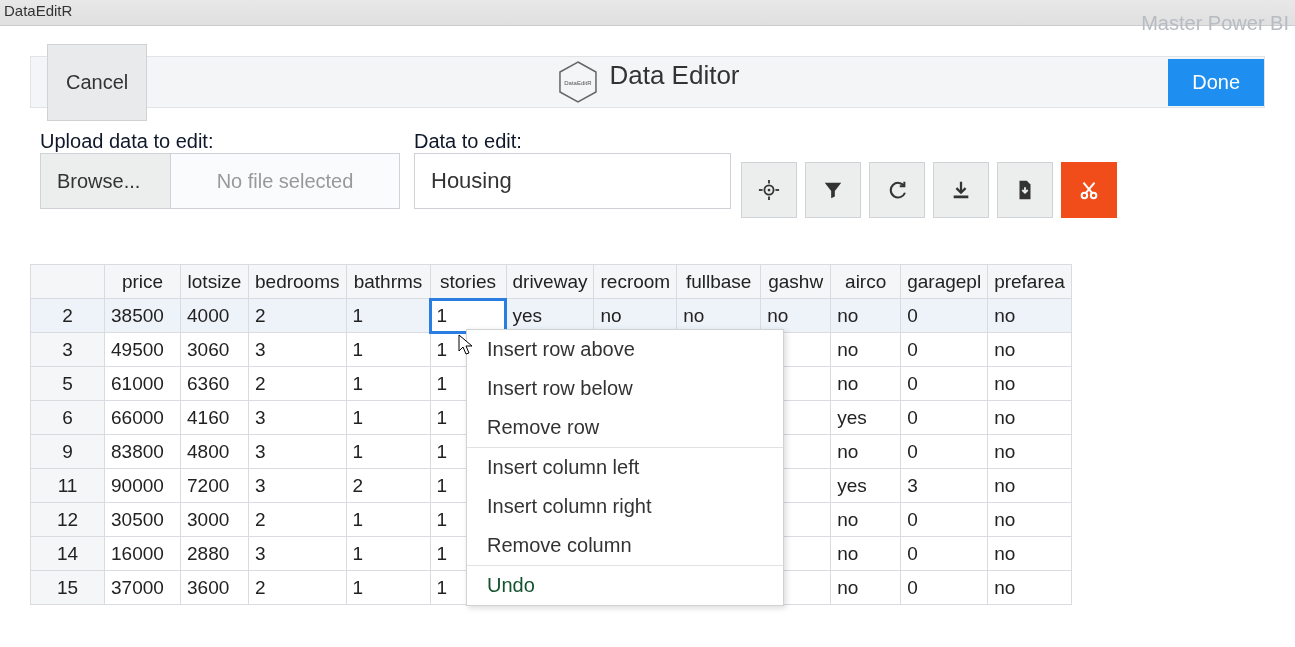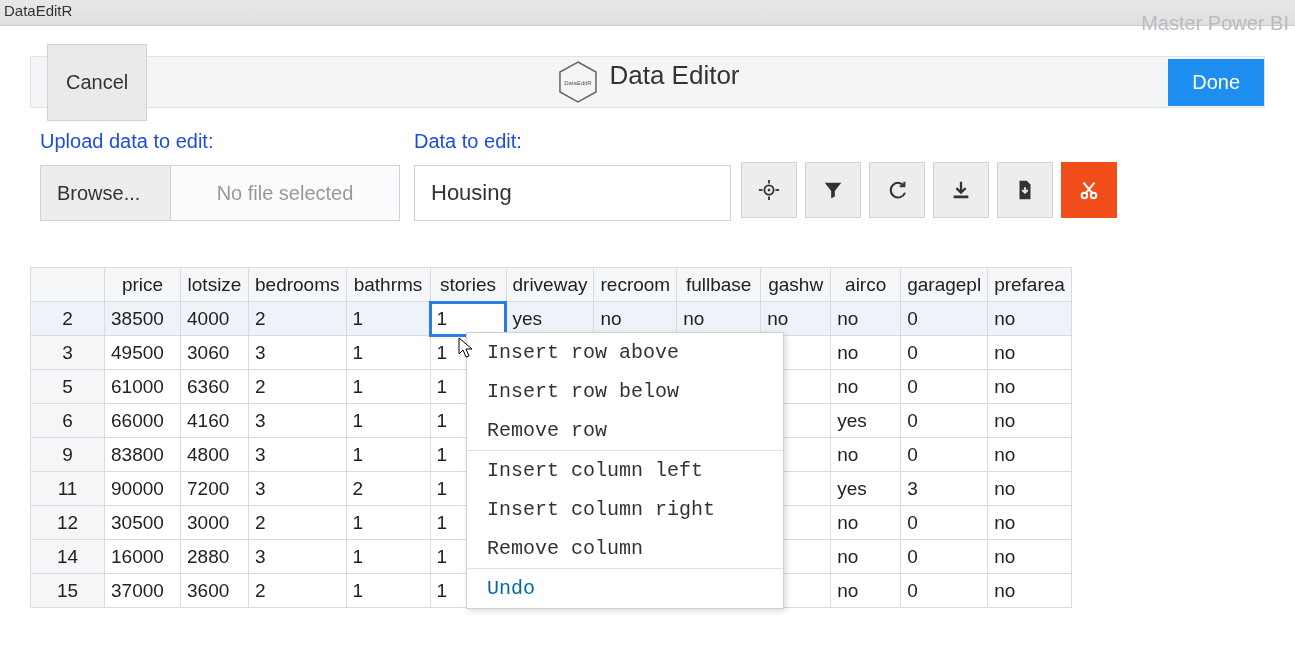--- a/index.html
+++ b/index.html
@@ -8,43 +8,43 @@
     .top-tab-bar .tab { position: absolute; left: 4px; top: 2px; font-size: 15px; color: #333; }
     .watermark { position: absolute; right: 6px; top: 12px; font-size: 20px; color: #b6bcc2; font-weight: 400; }
     .toolbar { margin: 30px 30px 0 30px; height: 52px; position: relative; display: flex; align-items: center; background: #f4f5f6; border: 1px solid #e1e3e6; }
     .btn-cancel { margin-left: 16px; padding: 26px 18px; font-size: 20px; color: #333; background: #e9eaeb; border: 1px solid #d0d3d6; cursor: pointer; }
     .editor-title { position: absolute; left: 50%; transform: translateX(-50%); display: flex; align-items: flex-start; gap: 10px; }
     .hex-icon { width: 44px; height: 44px; }
     .editor-title span.title-text { font-size: 26px; color: #333; }
     .btn-done { margin-left: auto; margin-right: 0; padding: 12px 24px; font-size: 20px; color: #fff; background: #1f8ef1; border: none; cursor: pointer; }
     .controls { margin: 22px 30px 0 30px; display: flex; align-items: flex-start; gap: 0; }
     .control-block { display: flex; flex-direction: column; }
-    .control-label { font-size: 20px; color: #1d4ed8; margin-bottom: 12px; }
+    .control-label { font-size: 20px; color: #0f172a; }
     .file-picker { display: flex; width: 360px; height: 56px; border: 1px solid #cfd2d6; background: #fafbfc; }
     .file-picker button { width: 130px; font-size: 20px; background: #eceded; border: none; border-right: 1px solid #cfd2d6; color: #333; cursor: pointer; text-align: left; padding-left: 16px; }
     .file-picker .no-file { flex: 1; display: flex; align-items: center; justify-content: center; font-size: 20px; color: #999; }
     .dataset-input { width: 317px; height: 56px; border: 1px solid #cfd2d6; background: #fff; font-size: 22px; color: #333; padding: 0 16px; }
     .icon-btns { display: flex; gap: 8px; margin-left: 10px; align-items: flex-end; height: 88px; }
     .icon-btn { width: 56px; height: 56px; border: 1px solid #cfd2d6; background: #eceded; display: flex; align-items: center; justify-content: center; color: #333; cursor: pointer; }
     .icon-btn.danger { background: #f14d1b; color: #fff; border-color: #f14d1b; }
     .icon-btn svg { width: 22px; height: 22px; }
     .table-wrap { margin: 46px 0 0 30px; position: relative; }
     table { border-collapse: collapse; }
     th, td { border: 1px solid #d8dbe0; font-size: 19px; color: #222; text-align: left; height: 34px; padding: 0 6px 0 6px; background: #fff; font-weight: 400; }
     thead th { background: #f5f6f8; text-align: center; }
     thead th.rownum-head { background: #f5f6f8; }
     tbody td.rownum { background: #f5f6f8; text-align: center; }
     tbody tr:first-child td { background: #eef2f9; }
     tbody tr:first-child td.rownum { background: #eef2f9; }
     td.selected-cell { outline: 3px solid #2a7de1; outline-offset: -2px; background: #fff !important; position: relative; z-index: 2; }
     tbody tr:first-child td.selected-cell { background: #fff !important; }
     .context-menu { position: absolute; background: #fff; border: 1px solid #d0d3d6; box-shadow: 2px 2px 6px rgba(0,0,0,0.15); z-index: 10; font-size: 20px; color: #333; width: 318px; }
-    .context-menu .item { padding: 8px 20px; cursor: pointer; white-space: nowrap; font-family: Liberation Mono, monospace; }
+    .context-menu .item { padding: 8px 20px; cursor: pointer; white-space: nowrap; }
     .context-menu .divider { height: 1px; background: #e0e2e5; }
-    .context-menu .item.disabled { color: #0369a1; cursor: default; }
+    .context-menu .item.disabled { color: #14532d; cursor: default; }
     .cursor-arrow { position: absolute; width: 16px; height: 22px; z-index: 11; }
     
     .col-rownum{width:74px;} .col-price{width:76px;} .col-lotsize{width:68px;} .col-bedrooms{width:96px;} .col-bathrms{width:84px;} .col-stories{width:76px;} .col-driveway{width:86px;} .col-recroom{width:82px;} .col-fullbase{width:84px;} .col-gashw{width:70px;} .col-airco{width:70px;} .col-garagepl{width:82px;} .col-prefarea{width:80px;}
   </style>
 </head>
 <body>
 
 <div class="top-tab-bar">
   <span class="tab">DataEditR</span>
 </div>

